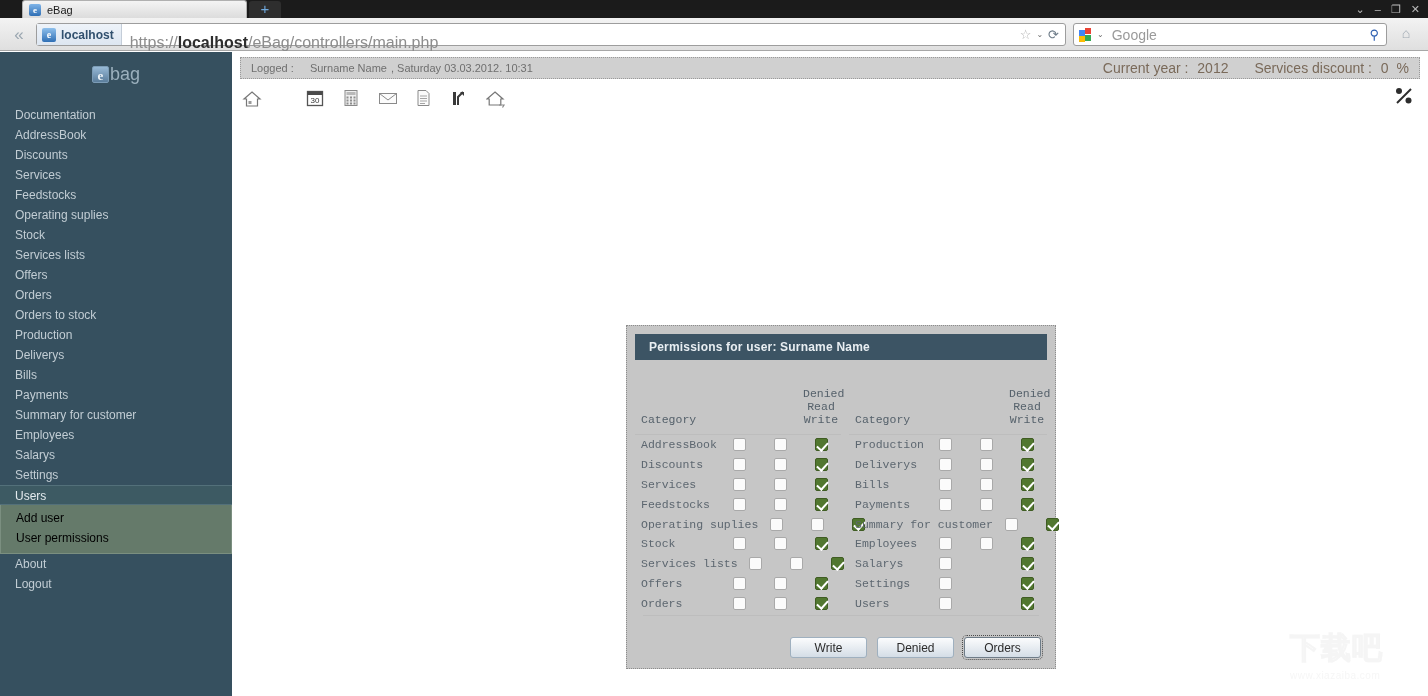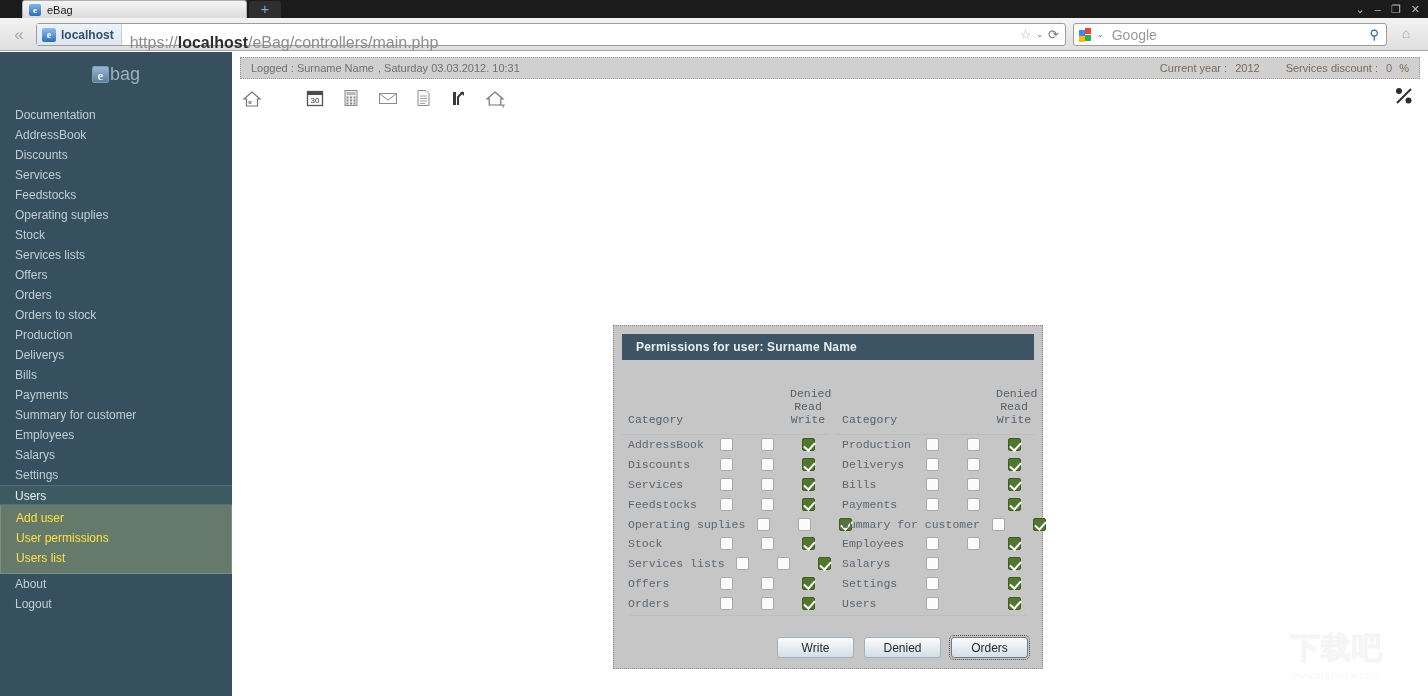--- a/index.html
+++ b/index.html
@@ -136,57 +136,57 @@
     background: #3d5a63; color: #e3eaee;
     border-top: 1px solid #53707a; border-bottom: 1px solid #53707a;
   }
   .nav-sub {
     background: #657a6a; padding: 3px 0 5px 0;
     border-left: 1px solid #7b8f80; border-right: 1px solid #7b8f80;
     border-bottom: 1px solid #7b8f80;
   }
   .nav-subitem {
     height: 20px; line-height: 20px; padding-left: 15px;
-    color: #fde047; font-size: 12px; cursor: pointer;
+    color: #000000; font-size: 12px; cursor: pointer;
   }
 
   
   #content {
     position: absolute; left: 232px; top: 0; width: 1196px; height: 644px;
     background: #ffffff;
   }
   #statusbar {
     position: absolute; left: 8px; top: 5px; width: 1180px; height: 22px;
     background: #d0d0d0; border: 1px dotted #9a9a9a;
     display: flex; align-items: center;
   }
   #status-left {
     font-size: 11px; color: #6f6f6f; padding-left: 10px; white-space: nowrap;
   }
   #status-right {
-    margin-left: auto; padding-right: 10px; font-size: 11px; color: #7a6a5a;
+    margin-left: auto; padding-right: 10px; font-size: 14px; color: #7a6a5a;
     display: flex; gap: 26px; white-space: nowrap;
   }
   #toolbar {
     position: absolute; left: 10px; top: 34px; height: 26px;
     display: flex; align-items: center;
   }
   .tb-icon {
     width: 20px; height: 20px; margin-right: 16px; position: relative;
     cursor: pointer;
   }
   .tb-gap { width: 28px; }
   #discount-icon {
     position: absolute; right: 14px; top: 34px; width: 20px; height: 20px;
     cursor: pointer;
   }
 
   
   #dialog {
-    position: absolute; left: 381px; top: 273px; width: 430px; height: 344px;
+    position: absolute; left: 394px; top: 273px; width: 430px; height: 344px;
     background: #c6c6c6; border: 1px dotted #8c8c8c; padding: 8px;
   }
   #dialog-title {
     height: 26px; background: #3c5464; color: #e8eef2;
     font-size: 12px; font-weight: bold; display: flex; align-items: center;
     padding-left: 14px; letter-spacing: 0.2px;
   }
   #perm-body { display: flex; margin-top: 27px; font-family: Liberation Mono, monospace; }
   .perm-col { width: 50%; position: relative; }
   .perm-col + .perm-col { padding-left: 8px; }
@@ -321,33 +321,32 @@
         <div class="nav-item">Bills</div>
         <div class="nav-item">Payments</div>
         <div class="nav-item">Summary for customer</div>
         <div class="nav-item">Employees</div>
         <div class="nav-item">Salarys</div>
         <div class="nav-item">Settings</div>
         <div class="nav-item active">Users</div>
         <div class="nav-sub">
           <div class="nav-subitem">Add user</div>
           <div class="nav-subitem">User permissions</div>
-          <div class="nav-subitem">Users list</div>
         </div>
         <div class="nav-item">About</div>
         <div class="nav-item">Logout</div>
       </div>
   </div>
 
   <div id="content">
 
     <div id="statusbar">
       <div id="status-left">
         <span>Logged :</span>
-        <span style="margin-left:0">Surname Name</span><span style="margin-left:4px">,</span>
+        <span style="margin-left:13px">Surname Name</span><span style="margin-left:4px">,</span>
         <span style="margin-left:0">Saturday 03.03.2012. 10:31</span>
       </div>
       <div id="status-right">
         <span>
           <span>Current year :</span>
           <span style="margin-left:5px">2012</span>
         </span>
         <span>
           <span>Services discount :</span>
           <span style="margin-left:5px">0</span>

